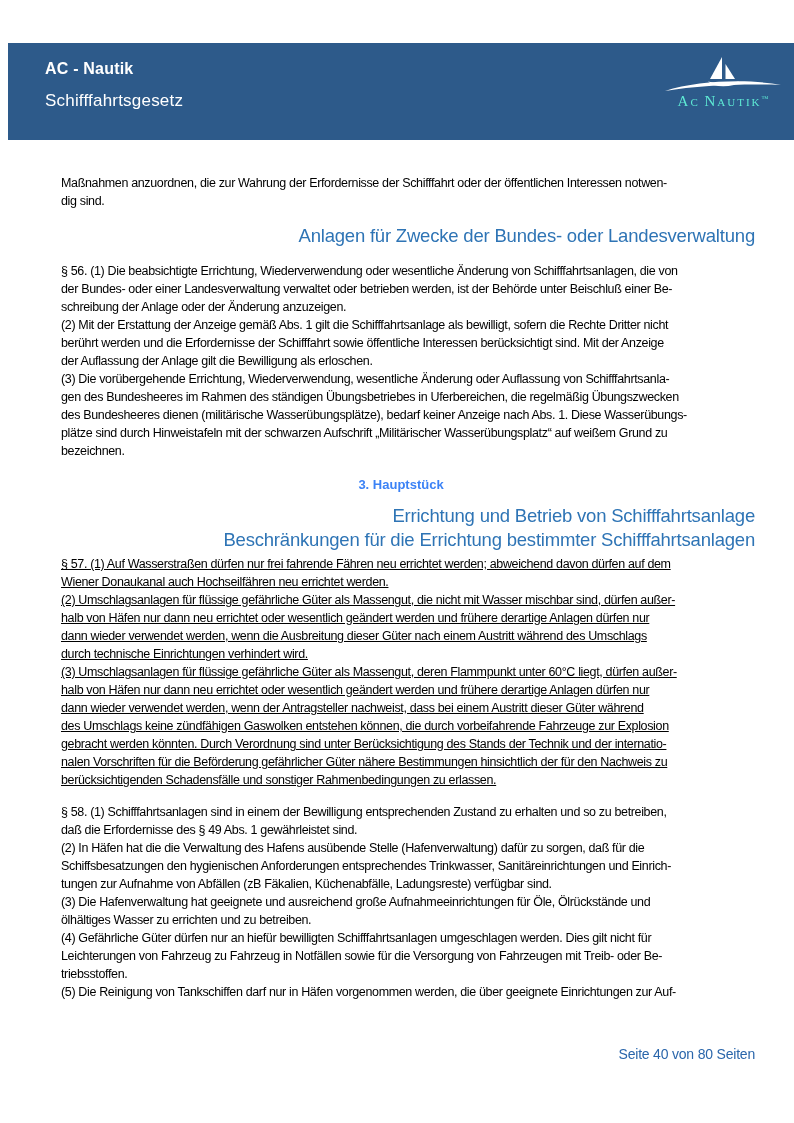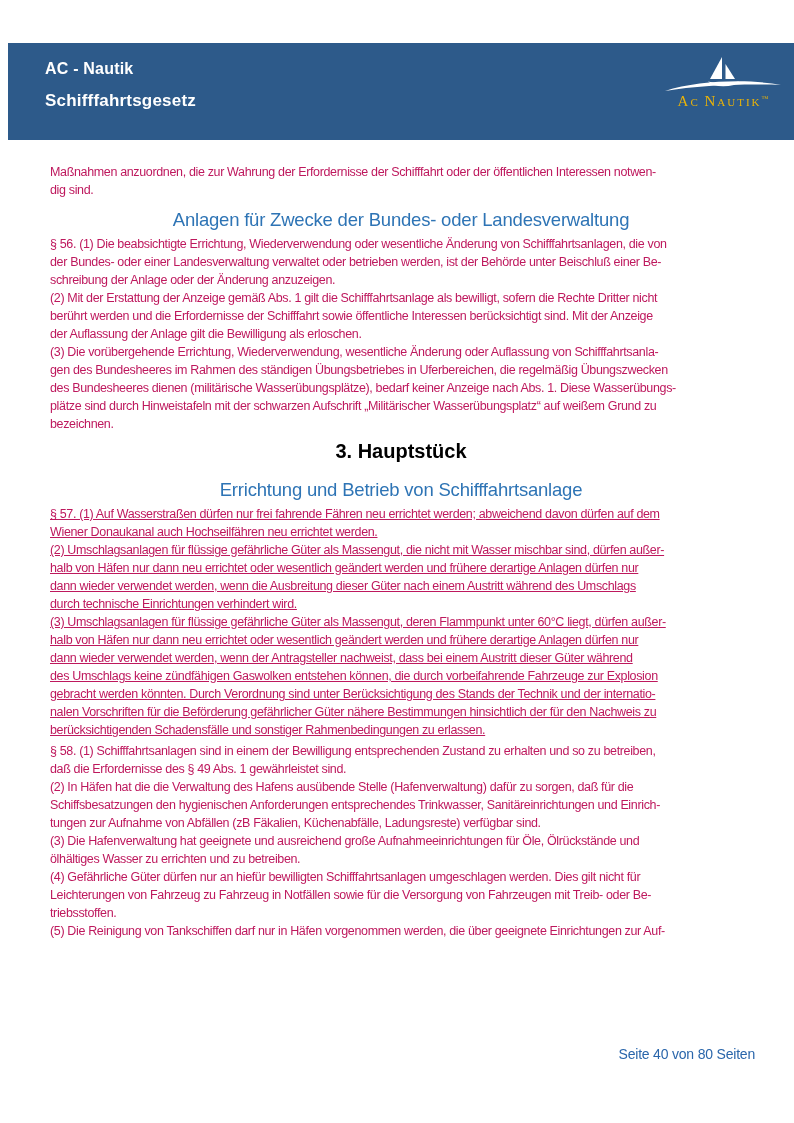--- a/index.html
+++ b/index.html
@@ -12,43 +12,43 @@
     font-family:"Liberation Sans", sans-serif;
   }
   
   .header-band {
     position:absolute; left:8px; top:43px;
     width:786px; height:97px;
     background:#2d5a8a;
   }
   .header-titles { position:absolute; left:37px; top:16px; color:#ffffff; }
   .header-title-1 { font-size:16px; font-weight:bold; letter-spacing:0.2px; line-height:20px; }
-  .header-title-2 { font-size:17px; font-weight:bold; letter-spacing:0.2px; line-height:20px; margin-top:12px; }
-  .logo { position:absolute; right:10px; top:12px; width:122px; text-align:center; color:#eab308; }
+  .header-title-2 { font-size:17px; font-weight:normal; letter-spacing:0.2px; line-height:20px; margin-top:12px; }
+  .logo { position:absolute; right:10px; top:12px; width:122px; text-align:center; color:#5eead4; }
   .logo svg { display:block; margin:0 auto; }
   .logo-text {
     font-family:"Liberation Serif", serif;
     font-size:11px; letter-spacing:2px; margin-top:-6px;
     white-space:nowrap;
   }
   .logo-text .lead { font-size:15px; }
   .logo-text .tm { font-size:7px; vertical-align:super; letter-spacing:0; }
   
   .content { position:absolute; left:47px; top:160px; width:708px; }
   .para {
     font-size:12.5px; line-height:18px; letter-spacing:-0.35px;
-    color:#be185d; white-space:pre; margin:3px;
+    color:#000000; white-space:pre; margin:14px;
   }
   .h-blue {
     font-size:18.5px; line-height:24px; font-weight:400;
-    color:#2e74b5; text-align:center; letter-spacing:-0.2px; margin:0;
+    color:#2e74b5; text-align:right; letter-spacing:-0.2px; margin:0;
   }
   .h-dark {
-    font-size:20px; line-height:22px; font-weight:bold;
-    color:#000000; text-align:center; margin:16px;
+    font-size:13px; line-height:22px; font-weight:bold;
+    color:#3b82f6; text-align:center; margin:8px;
   }
   .mt-h56    { margin-top:9px;  margin-bottom:3px; }
   .mt-p56-4  { margin-top:18px; }
   .mt-chap   { margin-top:7px; }
   .mt-p57    { margin-top:3px;text-decoration:underline; }
   .mt-h58    { margin-top:16px; margin-bottom:3px; }
   
   .footer {
     position:absolute; right:39px; top:1046px;
     font-size:14px; letter-spacing:-0.2px; color:#2a66ab;
@@ -94,20 +94,21 @@
 der Auflassung der Anlage gilt die Bewilligung als erloschen.
 (3) Die vorübergehende Errichtung, Wiederverwendung, wesentliche Änderung oder Auflassung von Schifffahrtsanla-
 gen des Bundesheeres im Rahmen des ständigen Übungsbetriebes in Uferbereichen, die regelmäßig Übungszwecken
 des Bundesheeres dienen (militärische Wasserübungsplätze), bedarf keiner Anzeige nach Abs. 1. Diese Wasserübungs-
 plätze sind durch Hinweistafeln mit der schwarzen Aufschrift „Militärischer Wasserübungsplatz“ auf weißem Grund zu
 bezeichnen.</p>
 
 
     <h2 class="h-dark mt-chap">3. Hauptstück</h2>
     <h2 class="h-blue">Errichtung und Betrieb von Schifffahrtsanlage</h2>
+    <h2 class="h-blue">Beschränkungen für die Errichtung bestimmter Schifffahrtsanlagen</h2>
 
     <p class="para mt-p57">§ 57. (1) Auf Wasserstraßen dürfen nur frei fahrende Fähren neu errichtet werden; abweichend davon dürfen auf dem
 Wiener Donaukanal auch Hochseilfähren neu errichtet werden.
 (2) Umschlagsanlagen für flüssige gefährliche Güter als Massengut, die nicht mit Wasser mischbar sind, dürfen außer-
 halb von Häfen nur dann neu errichtet oder wesentlich geändert werden und frühere derartige Anlagen dürfen nur
 dann wieder verwendet werden, wenn die Ausbreitung dieser Güter nach einem Austritt während des Umschlags
 durch technische Einrichtungen verhindert wird.
 (3) Umschlagsanlagen für flüssige gefährliche Güter als Massengut, deren Flammpunkt unter 60°C liegt, dürfen außer-
 halb von Häfen nur dann neu errichtet oder wesentlich geändert werden und frühere derartige Anlagen dürfen nur
 dann wieder verwendet werden, wenn der Antragsteller nachweist, dass bei einem Austritt dieser Güter während

